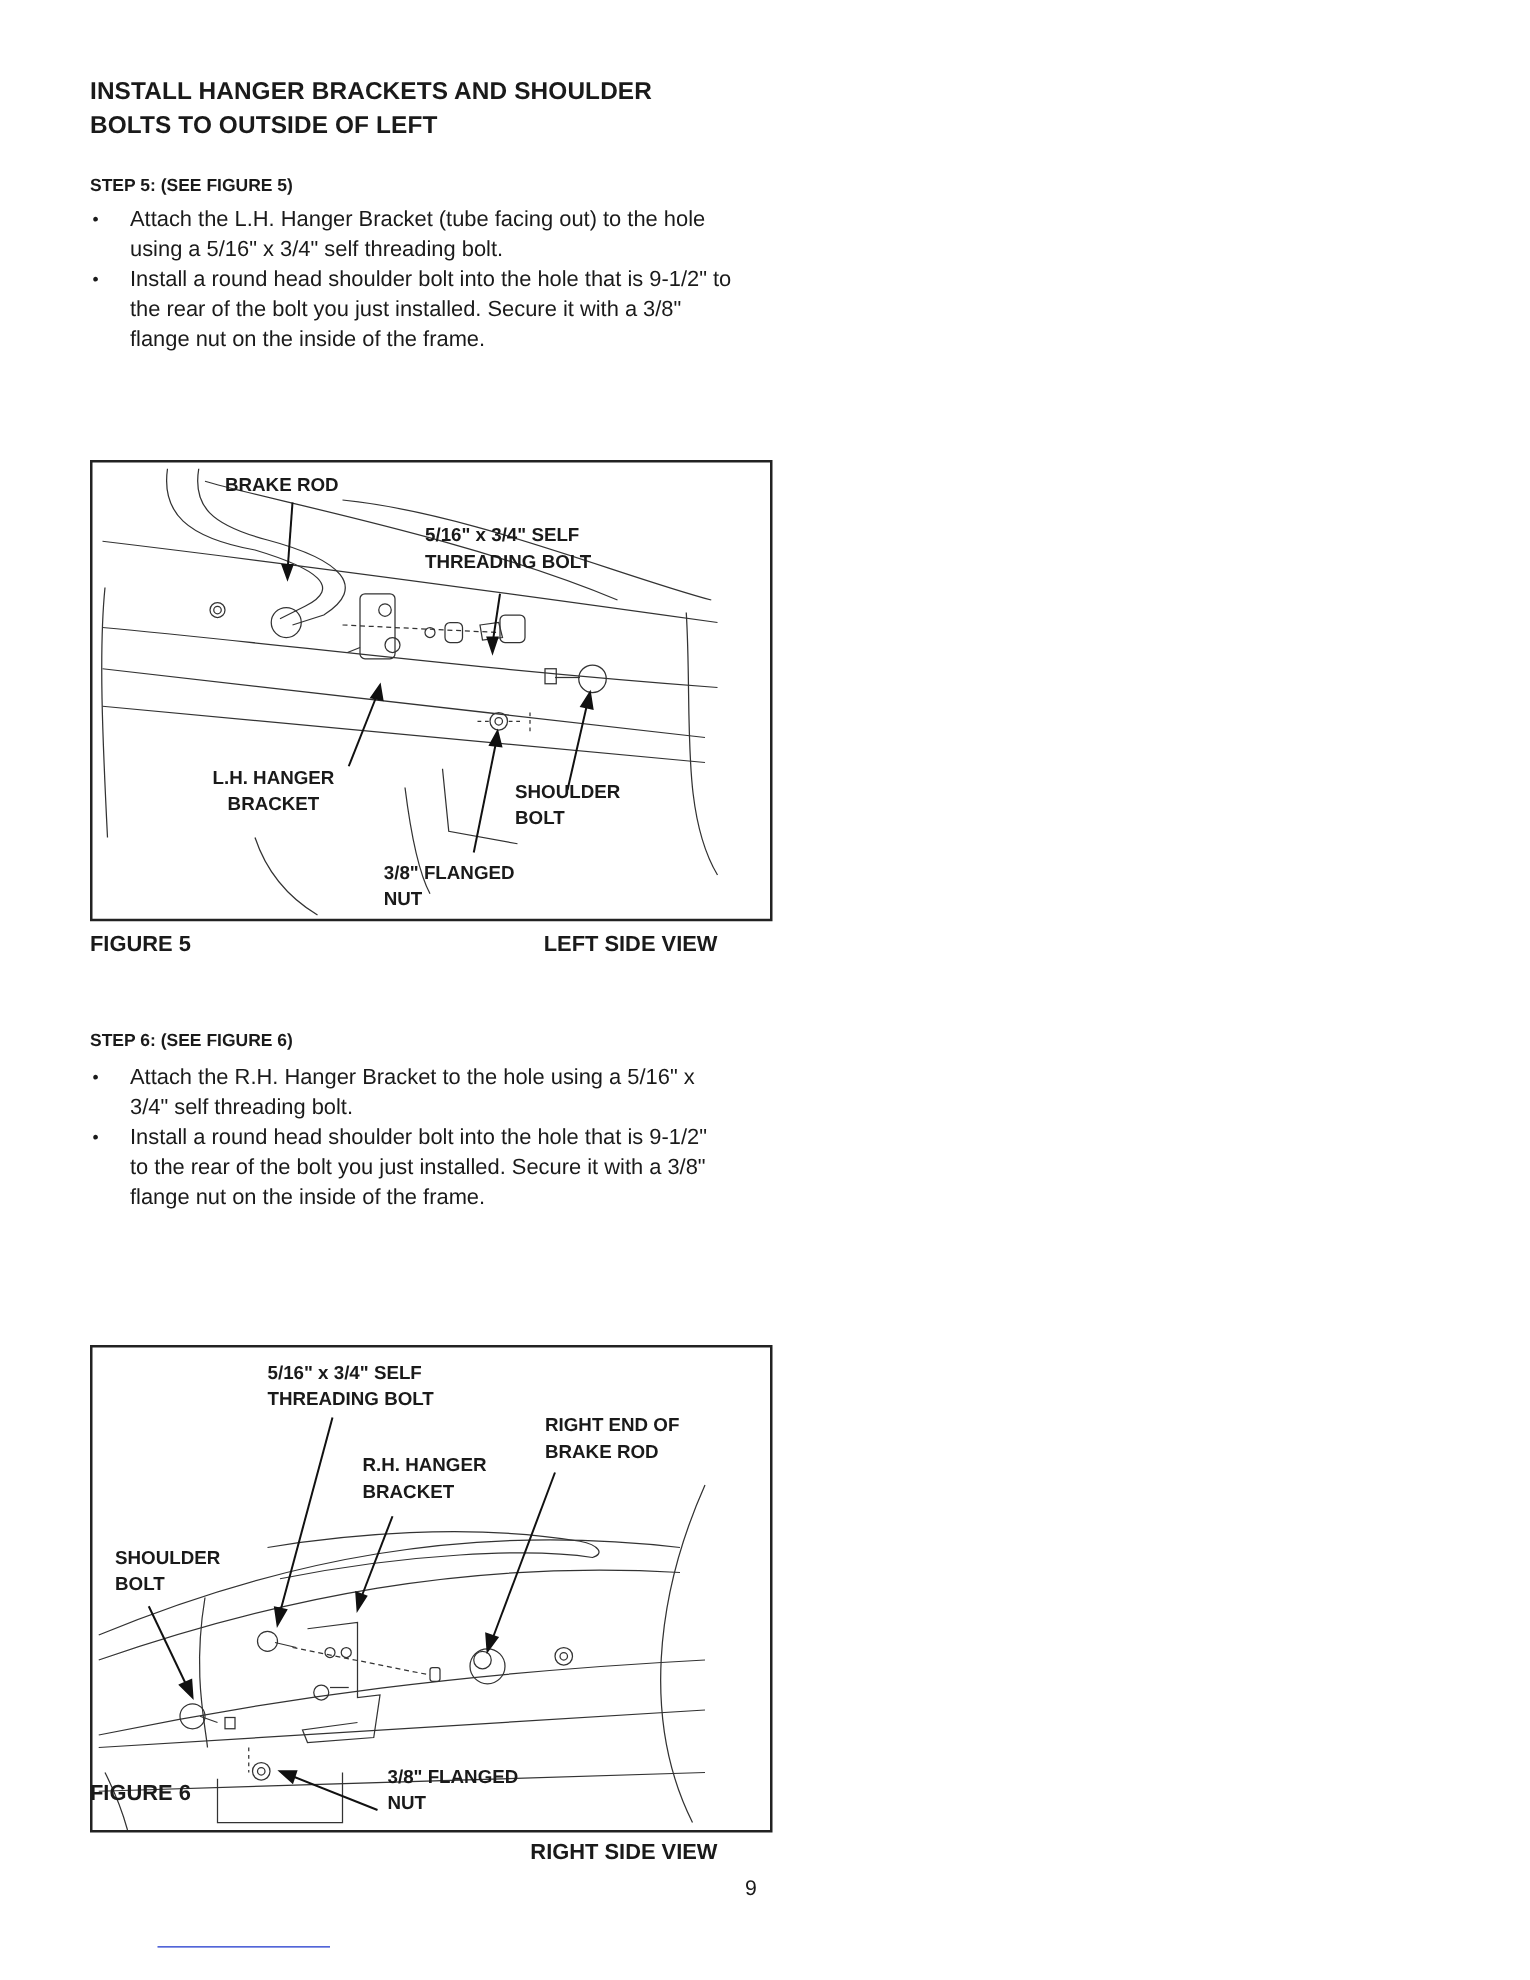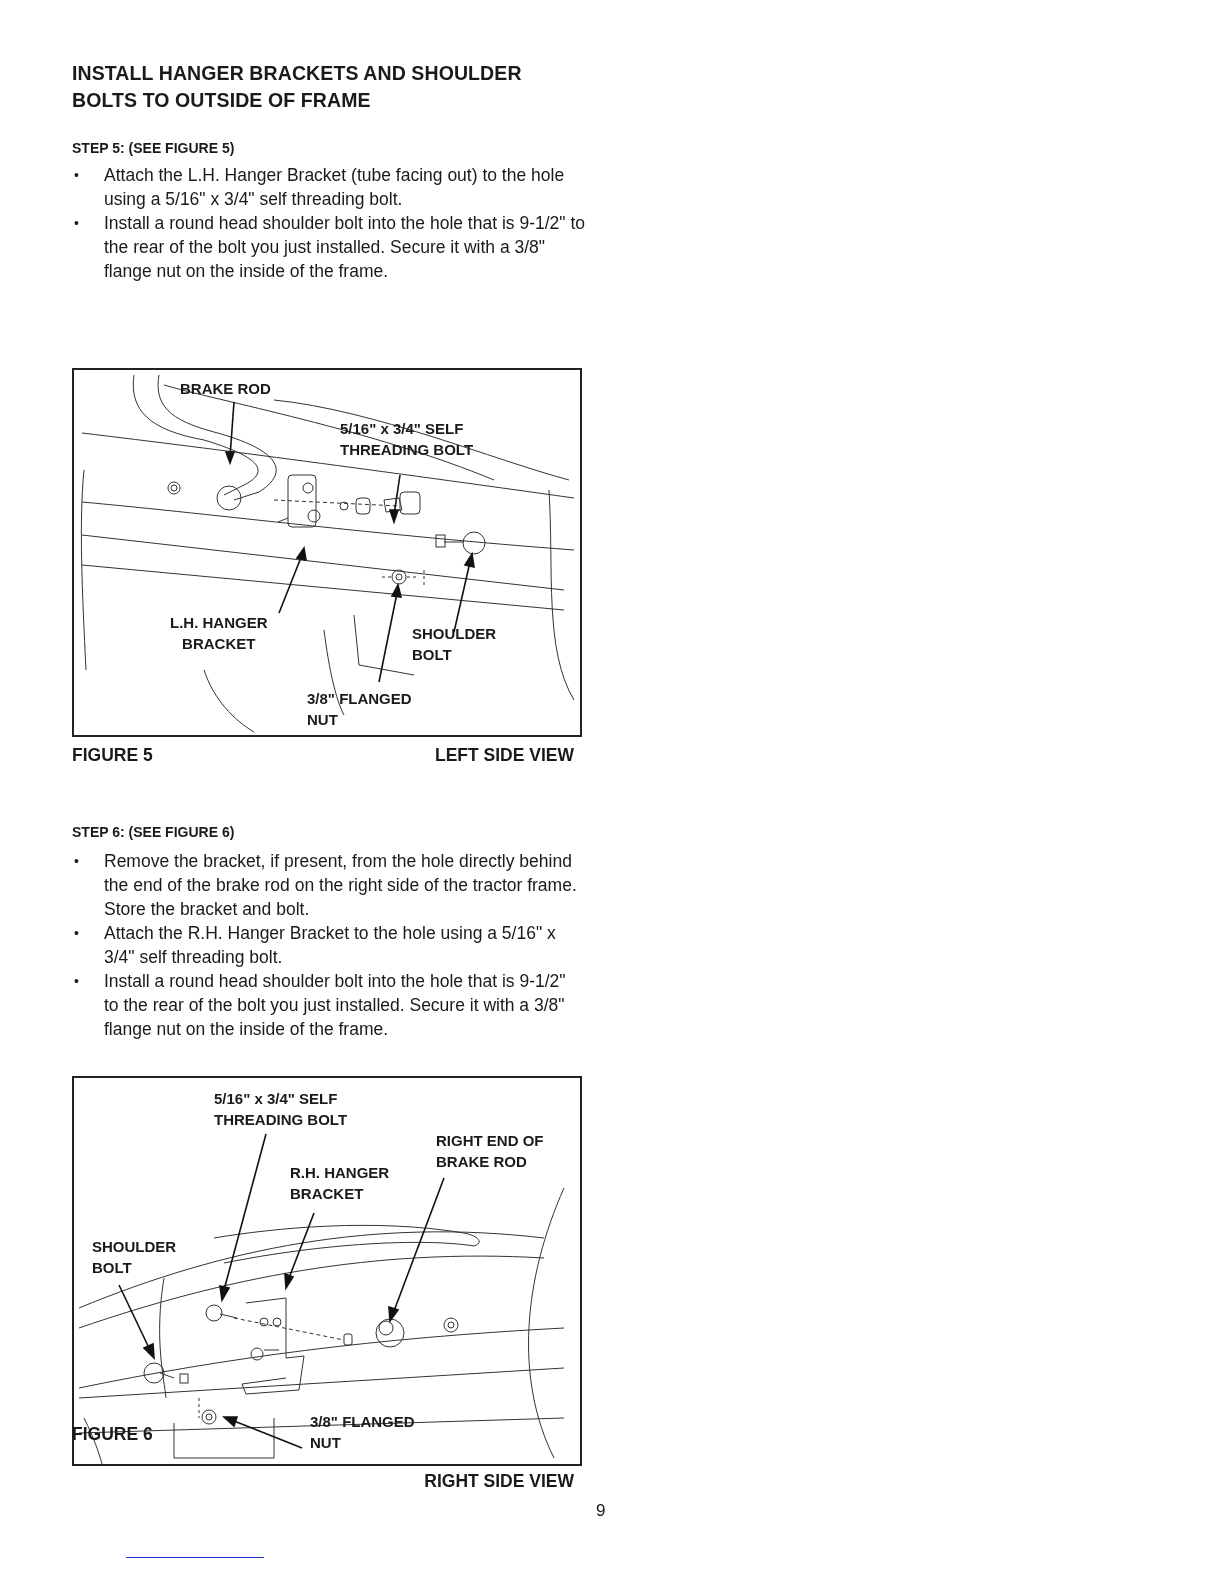--- a/index.html
+++ b/index.html
@@ -4,33 +4,33 @@
 <style>
   html, body { margin:0; padding:0; background:#ffffff; }
   body { width:1224px; height:1584px; position:relative; overflow:hidden;
          font-family:"Liberation Sans", sans-serif; color:#1a1a1a; }
   .abs { position:absolute; }
   .h1 { font-weight:bold; font-size:19.5px; line-height:27px; letter-spacing:0.1px; }
   .step { font-weight:bold; font-size:14px; }
   .bullets { margin:0; padding:0; list-style:none; font-size:17.5px; line-height:24px; }
   .bullets li { position:relative; padding-left:32px; }
   .bullets li::before { content:"\2022"; position:absolute; left:2px; top:0; font-size:14px; }
-  .figure { position:absolute; border:2px solid #222; background:#fff; overflow:hidden; }
+  .figure { position:absolute; border:2px solid #222; background:#fff; overflow:hidden;padding-left:36px; }
   .figure svg { position:absolute; left:0; top:0; }
   .lbl { position:absolute; font-weight:bold; font-size:15px; line-height:21px; color:#1a1a1a; white-space:nowrap; }
   .cap { position:absolute; font-weight:bold; font-size:17.5px; }
   .pagenum { position:absolute; font-size:17px; }
   .blueline { position:absolute; height:1px; background:#1a33cc; }
 </style>
 </head>
 <body>
 
 <div class="abs h1" style="left:72px; top:60px;">
   <div>INSTALL HANGER BRACKETS AND SHOULDER</div>
-  <div>BOLTS TO OUTSIDE OF FRAME</div>
+  <div>BOLTS TO OUTSIDE OF LEFT</div>
 </div>
 
 <div class="abs step" style="left:72px; top:140px;">STEP 5:  (SEE FIGURE 5)</div>
 <ul class="abs bullets" style="left:72px; top:163px; width:520px;">
   <li>Attach the L.H. Hanger Bracket (tube facing out) to the hole using a 5/16" x 3/4" self threading bolt.</li>
   <li>Install a round head shoulder bolt into the hole that is 9-1/2" to the rear of the bolt you just installed. Secure it with a 3/8" flange nut on the inside of the frame.</li>
 </ul>
 
 <div class="figure" style="left:72px; top:368px; width:506px; height:365px;">
   <svg width="506" height="365" viewBox="0 0 506 365">
@@ -106,21 +106,20 @@
   <div class="lbl" style="left:233px; top:318px;">
     <div>3/8" FLANGED</div>
     <div>NUT</div>
   </div>
 </div>
 <div class="cap" style="left:72px; top:745px;">FIGURE 5</div>
 <div class="cap" style="right:650px; top:745px;">LEFT SIDE VIEW</div>
 
 <div class="abs step" style="left:72px; top:824px;">STEP 6:  (SEE FIGURE 6)</div>
 <ul class="abs bullets" style="left:72px; top:849px; width:512px;">
-  <li>Remove the bracket, if present, from the hole directly behind the end of the brake rod on the right side of the tractor frame. Store the bracket and bolt.</li>
   <li>Attach the R.H. Hanger Bracket to the hole using a 5/16" x  3/4" self threading bolt.</li>
   <li>Install a round head shoulder bolt into the hole that is 9-1/2" to the rear of the bolt you just installed. Secure it with a 3/8" flange nut on the inside of the frame.</li>
 </ul>
 
 <div class="figure" style="left:72px; top:1076px; width:506px; height:386px;">
   <svg width="506" height="386" viewBox="0 0 506 386">
     <g fill="none" stroke="#333" stroke-width="1">
       <path d="M5 230 C 150 170, 300 140, 470 160"></path>
       <path d="M5 250 C 150 200, 300 170, 470 180"></path>
       <path d="M5 310 C 150 280, 300 260, 490 250"></path>

